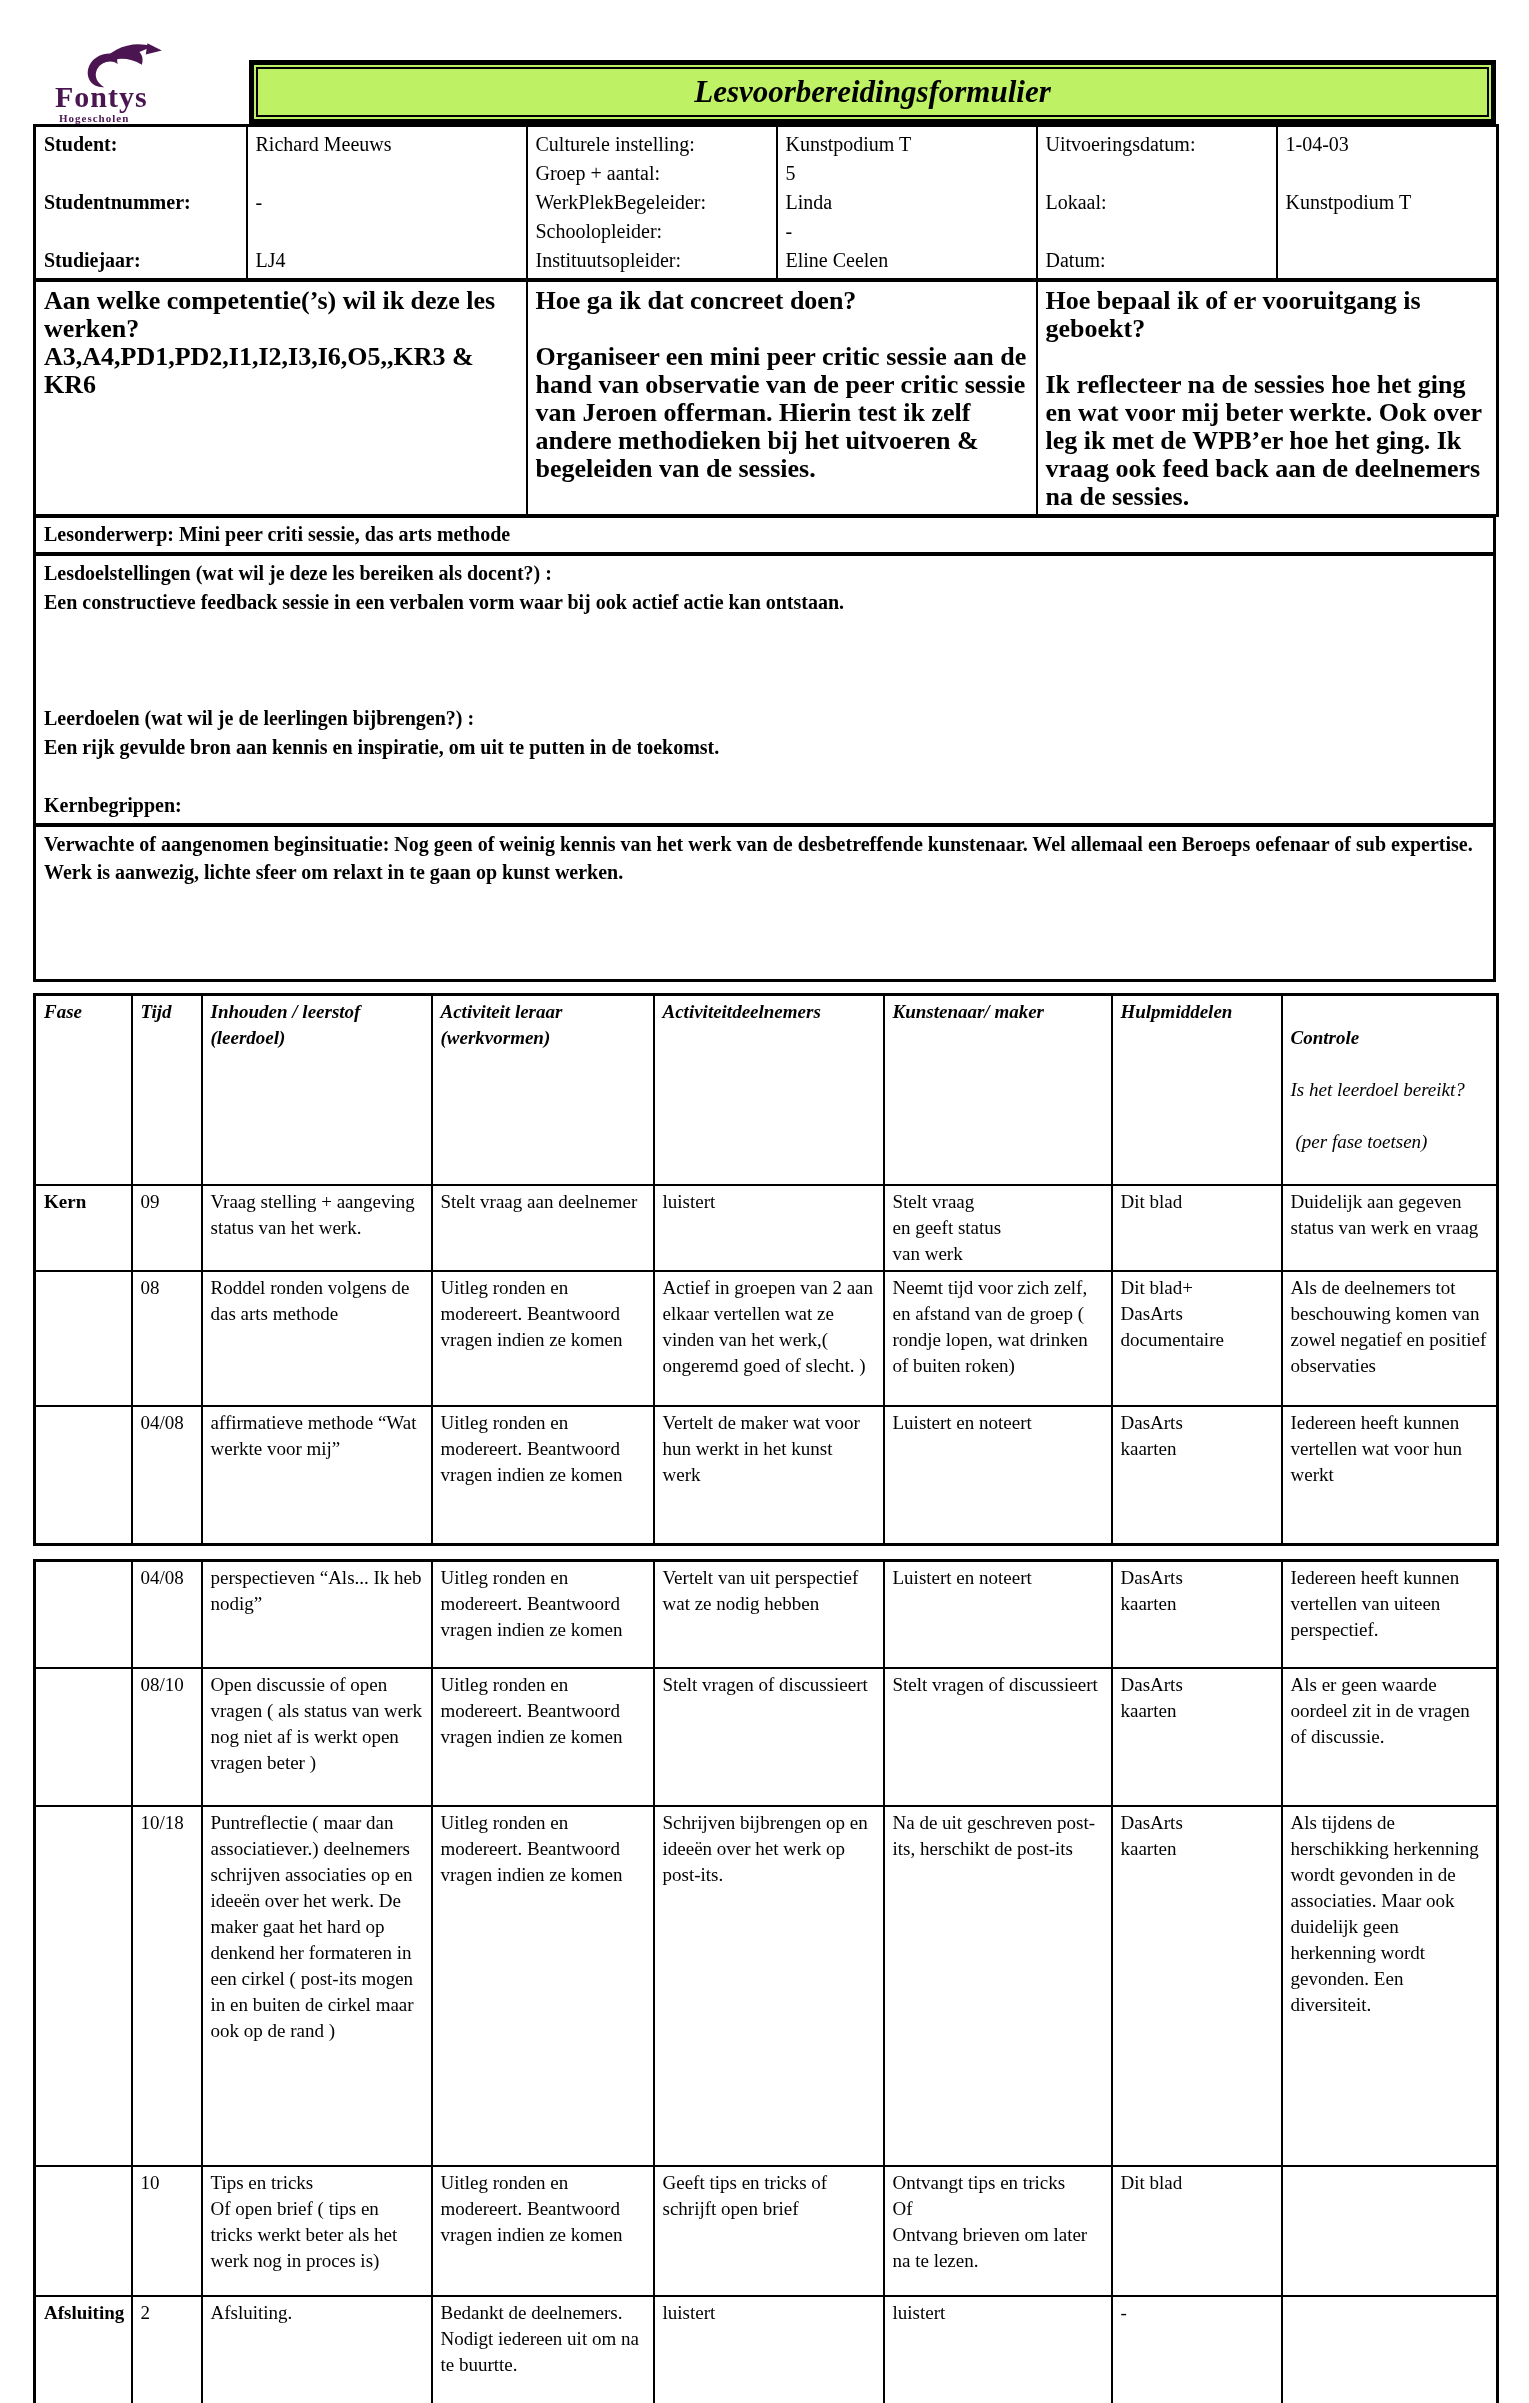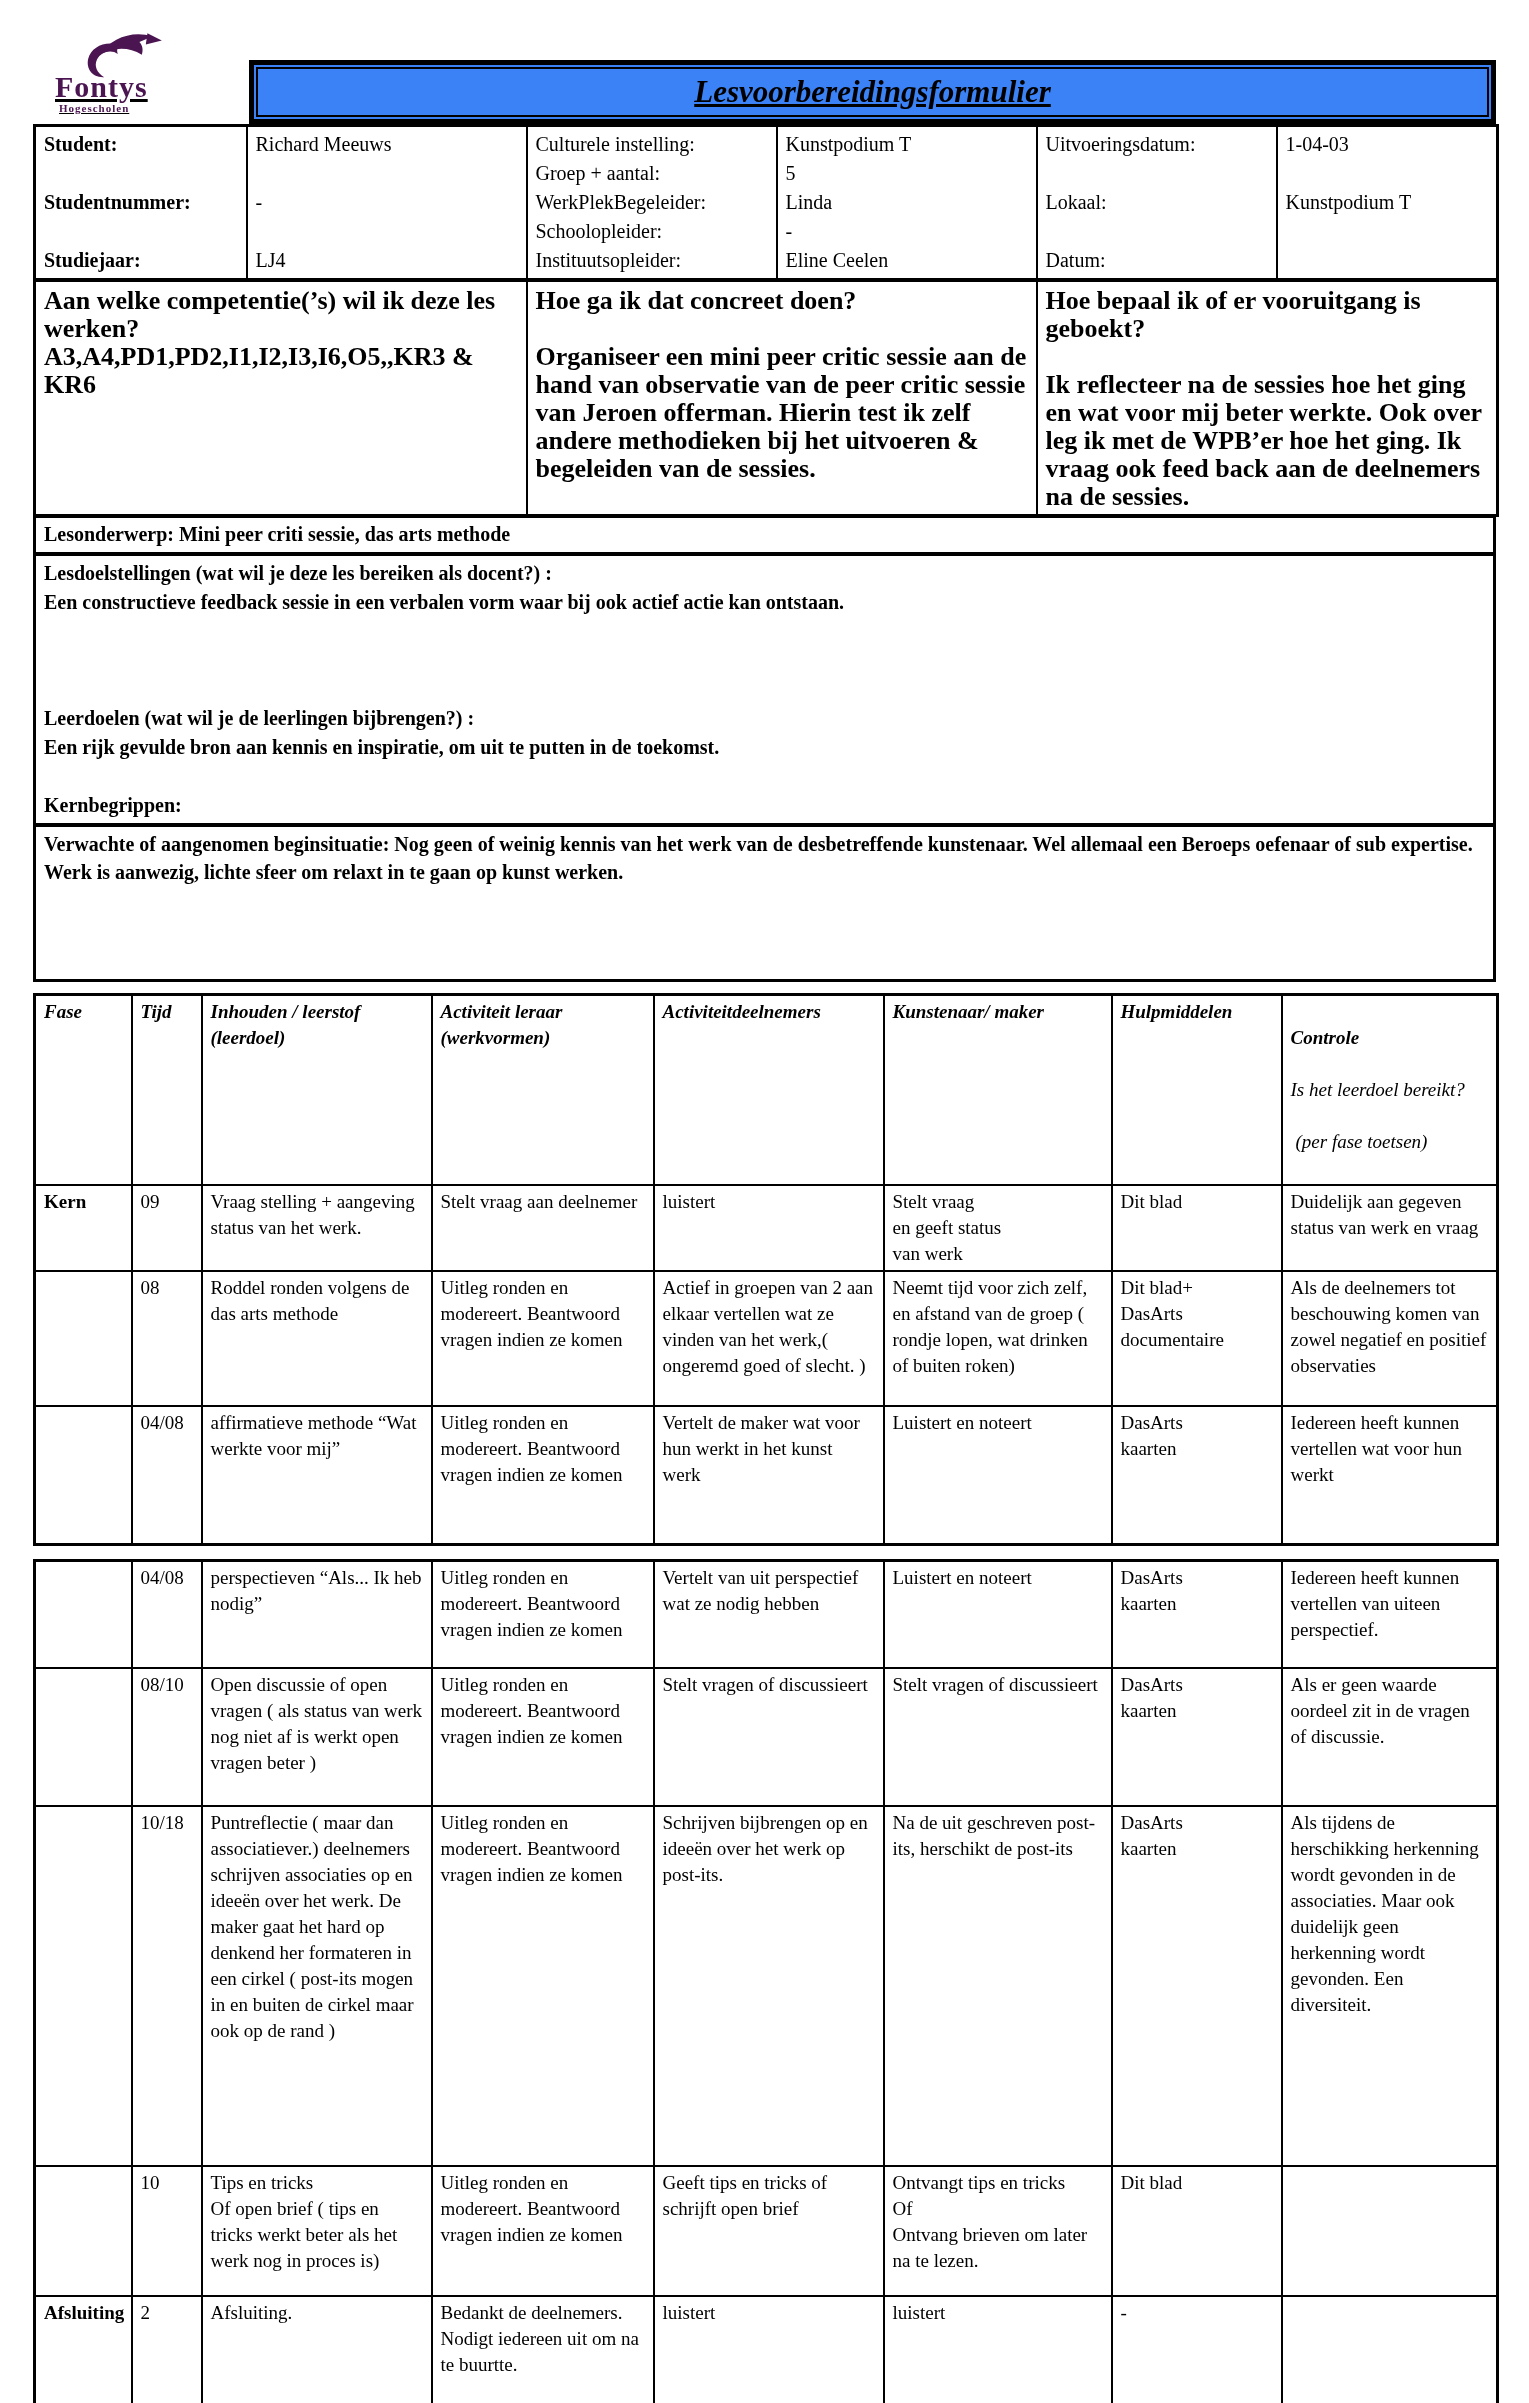--- a/index.html
+++ b/index.html
@@ -4,29 +4,29 @@
 <style>
   * { box-sizing: border-box; margin: 0; padding: 0; }
   html, body { background: #e8e8e8; }
   body { font-family: "Liberation Serif", serif; color: #000; }
   .page {
     width: 1529px; min-height: 2403px; background: #fff;
     margin: 0 auto; padding: 28px 33px 60px 33px; position: relative;
   }
 
   
-  .header { display: flex; align-items: flex-start; text-decoration: underline; }
+  .header { display: flex; align-items: flex-end; }
   .logo { width: 170px; padding-left: 22px; flex: 0 0 auto; }
   .logo svg { display: block; margin-left: 14px; margin-bottom: -16px; }
   .brand-name { font-weight: bold; font-size: 30px; color: #4b1552; letter-spacing: 1px; line-height: 30px; }
   .brand-sub { font-weight: bold; font-size: 11px; color: #4b1552; letter-spacing: 1px; margin-left: 4px; }
   .title-box {
     flex: 1; margin-left: 46px; margin-top: 32px; height: 64px;
     border: 5px solid #000; outline: 2px solid #000; outline-offset: -9px;
-    display: flex; align-items: center; justify-content: center; background: #3b82f6;
+    display: flex; align-items: center; justify-content: center; background: #bef264;
   }
   .form-title { font-weight: bold; font-style: italic; font-size: 31px; }
 
   
   table { border-collapse: collapse; table-layout: fixed; width: 100%; background: #fff; }
   td {
     border: 2px solid #000; vertical-align: top;
     padding: 3px 8px; white-space: pre-line;
     font-size: 19px; line-height: 27px;
   }

